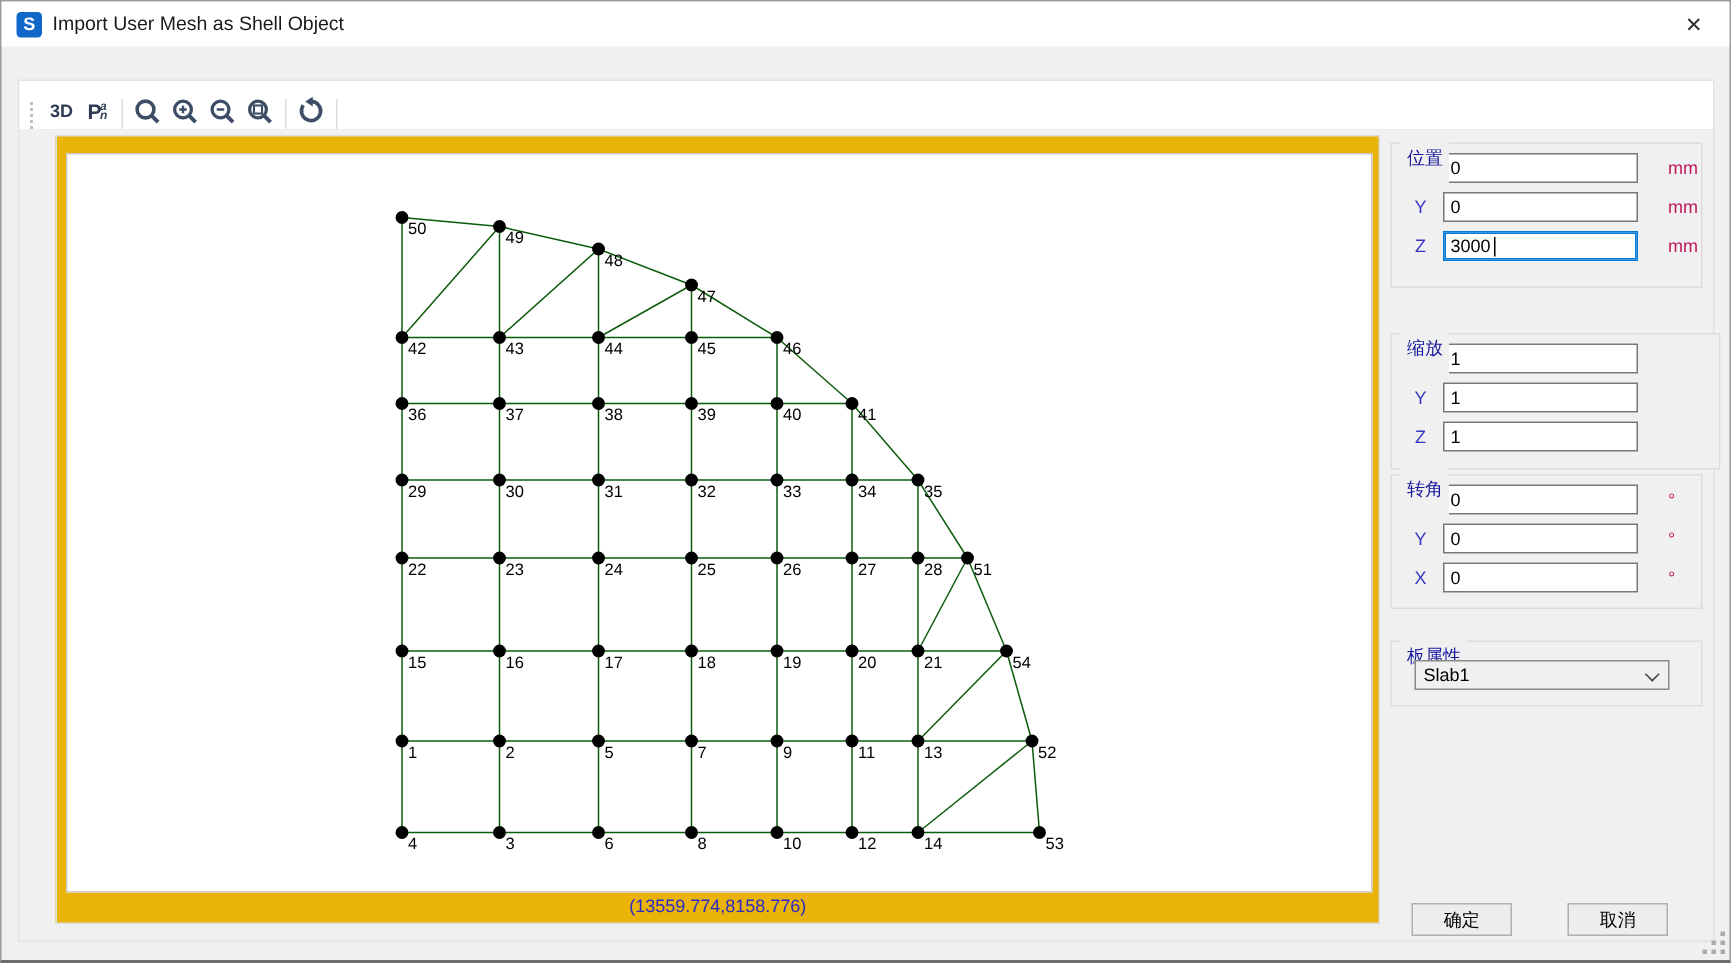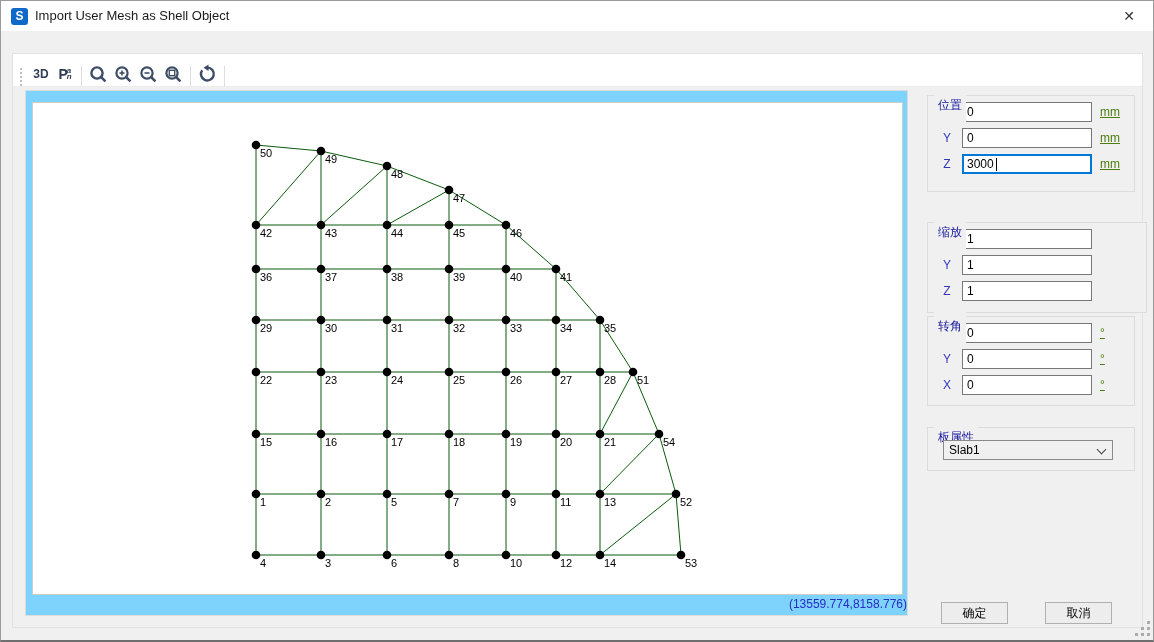--- a/index.html
+++ b/index.html
@@ -16,36 +16,36 @@
   .toolbar{position:absolute;left:0;top:0;width:100%;height:33px;background:#ffffff;border-bottom:1px solid #ececec;display:flex;align-items:flex-end;}
   .grip{width:3px;height:18px;margin:0 6px 0 7px;border-left:2px dotted #b9c0c9;}
   .tb-btn{height:24px;min-width:22px;display:flex;align-items:center;justify-content:center;margin:0 1px;color:#303c55;cursor:pointer;border:1px solid transparent;}
   .tb-text{font-size:12px;font-weight:bold;letter-spacing:0px;}
   .plan-glyph{display:flex;align-items:center;font-weight:bold;}
   .plan-glyph .p{font-size:14px;}
   .plan-stack{display:flex;flex-direction:column;line-height:6px;font-size:8px;font-style:normal;margin-left:-1px;}
   .sep{width:1px;height:20px;background:#dcdcdc;margin:0 4px;}
   .tb-btn svg{display:block;}
   
-  .canvas-box{position:absolute;left:12px;top:36px;width:883px;height:526px;background:#7dd3fc;border:1px solid #dcdcdc;}
+  .canvas-box{position:absolute;left:24px;top:36px;width:883px;height:526px;background:#eab308;border:1px solid #dcdcdc;}
   .mesh-canvas{position:absolute;left:6px;top:11px;width:871px;height:493px;background:#ffffff;border:1px solid #cccccc;}
-  .coords{position:absolute;left:0;top:506px;width:100%;text-align:right;font-size:12px;color:#2a2ac8;}
+  .coords{position:absolute;left:0;top:506px;width:100%;text-align:center;font-size:12px;color:#2a2ac8;}
   
   .group{position:absolute;border:1px solid #dcdcdc;background:#f0f0f0;}
   .group-title{position:absolute;top:-9px;left:6px;padding:10px 4px;background:#f0f0f0;color:#15159d;font-size:12px;}
   .g-pos{left:914px;top:41px;width:208px;height:97px;}
   .g-scale{left:914px;top:152px;width:220px;height:91px;margin-top:16px;}
   .g-rot{left:914px;top:262px;width:208px;height:90px;}
   .g-slab{left:914px;top:373px;width:208px;height:44px;}
   .frow{display:flex;align-items:center;margin:6px 0 0 10px;height:20px;}
   .frow:first-of-type{margin-top:13px;}
   .axis{width:18px;text-align:center;color:#3535c0;font-size:12px;margin-right:6px;}
   .tbox{width:130px;height:20px;border:1px solid #777;background:#fff;font-size:12px;padding:1px 4px;font-family:"Liberation Sans",sans-serif;color:#000;}
   .tbox.focused{border:1px solid #0078d7;outline:1px solid #0078d7;outline-offset:-2px;}
-  .unit{margin-left:8px;color:#4d7c0f;font-size:12px;text-decoration:underline;}
+  .unit{margin-left:20px;color:#be185d;font-size:12px;}
   .caret{position:absolute;width:1px;height:13px;background:#000;}
   .combo{position:absolute;left:15px;top:12px;width:170px;height:20px;background:#f0f0f0;border:1px solid #8a8a8a;font-size:12px;line-height:18px;padding-left:5px;cursor:pointer;color:#000;}
   .chev{position:absolute;right:7px;top:5px;width:7px;height:7px;border-right:1px solid #444;border-bottom:1px solid #444;transform:rotate(45deg);}
   .dlg-btn{position:absolute;top:548px;width:67px;height:22px;background:#ededed;border:1px solid #b0b0b0;font-size:12px;text-align:center;line-height:20px;cursor:pointer;color:#000;}
   .btn-ok{left:928px;}
   .btn-cancel{left:1032px;}
   
   .resize-grip{position:absolute;right:3px;bottom:3px;width:16px;height:16px;}
   .resize-grip i{position:absolute;width:3px;height:3px;background:#ababab;}
 </style>

